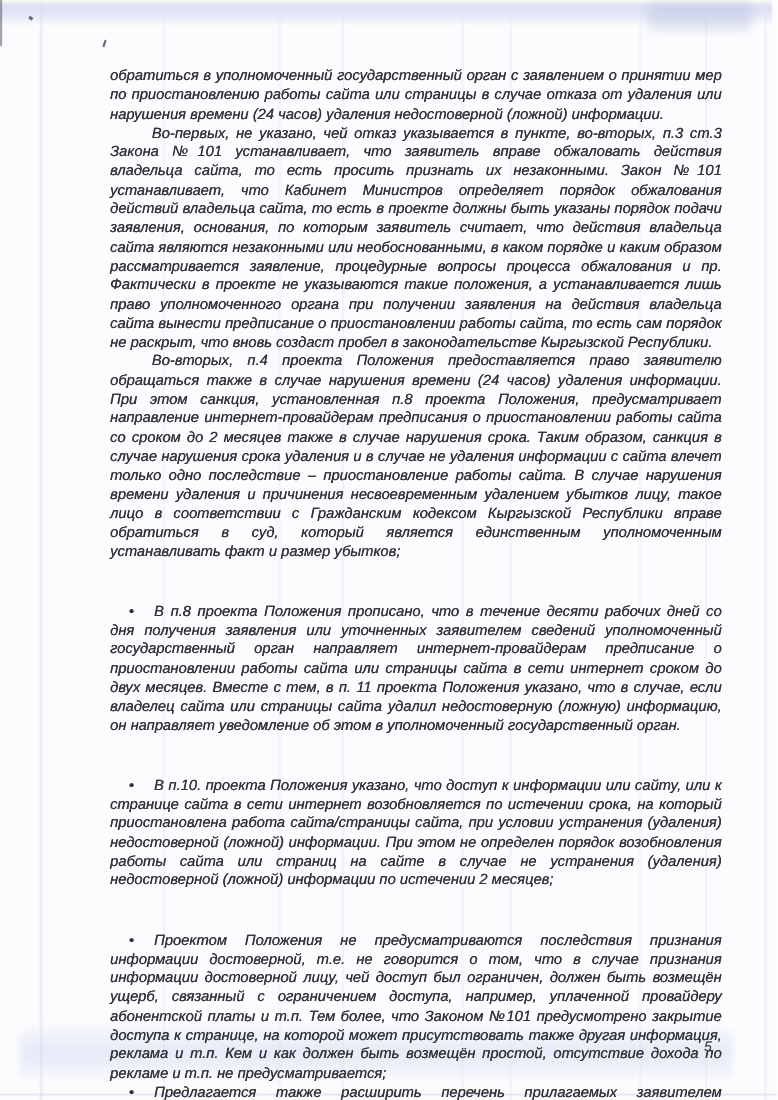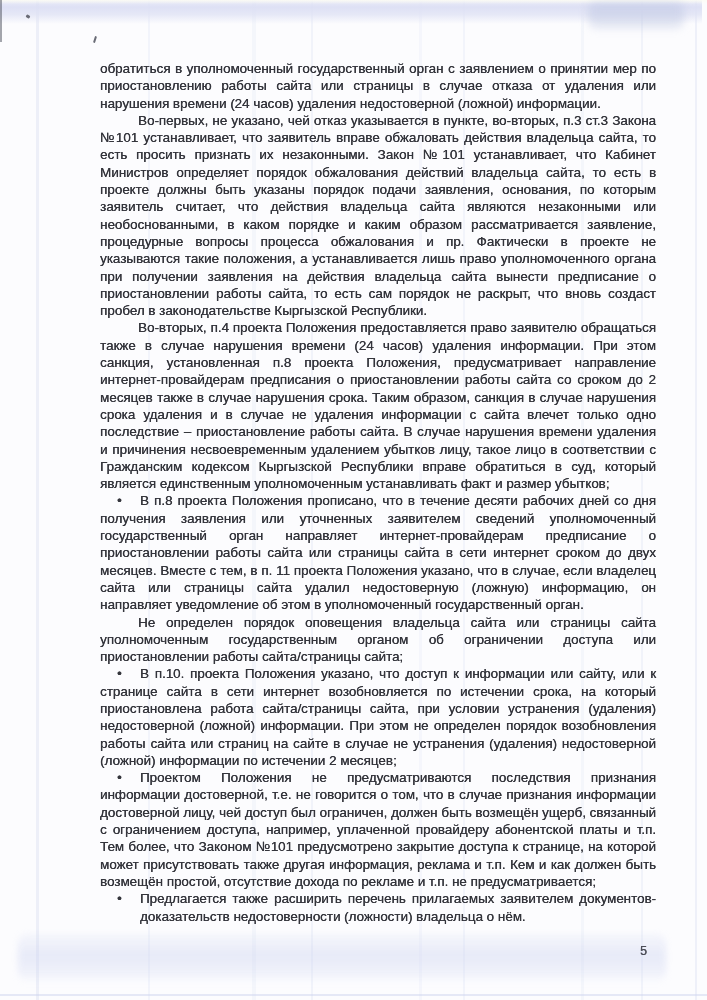--- a/index.html
+++ b/index.html
@@ -7,20 +7,21 @@
     width: 707px; height: 1000px;
     background: #ffffff;
     font-family: "Liberation Sans", sans-serif;
     overflow: hidden;
   }
   .page {
     position: relative;
     width: 707px; height: 1000px;
     background: #fcfcfe;
     overflow: hidden;
+    font-style: italic;
   }
   
   .streak {
     position: absolute; top: 0; bottom: 0;
     background: #c9d1ec;
     pointer-events: none;
   }
   .band-top {
     position: absolute; left: 0; top: 0; width: 702px; height: 24px;
     background: linear-gradient(180deg,
@@ -70,21 +71,21 @@
   .text-block {
     position: absolute;
     left: 100px; top: 60px; width: 556px;
     color: #34353c;
     font-size: 13.4px;
     line-height: 17.3px;
     text-shadow: 0.25px 0 0 currentColor;
   }
   .para { margin: 0; text-align: justify; }
   .para.indent { text-indent: 38px; }
-  .para.bullet { text-indent: 17px; }
+  .para.bullet { text-indent: 17px; margin-top: 37px; }
   .para.bullet .dot { display: inline-block; width: 23px; text-indent: 0; }
   .para.bullet-hang { position: relative; padding-left: 40px; text-indent: 0; }
   .para.bullet-hang .dot { position: absolute; left: 17px; top: 0; }
   .page-number {
     position: absolute; left: 640px; top: 944px;
     font-size: 12.5px; color: #4b4d57;
     text-shadow: 0.2px 0 0 currentColor;
   }
 </style>
 </head>
@@ -109,21 +110,20 @@
   <div class="edge-line-bottom"></div>
   <div class="corner-sliver"></div>
   <div class="speck speck-a"></div>
   <div class="speck speck-b"></div>
 
   <div class="text-block">
       <p class="para plain">обратиться в уполномоченный государственный орган с заявлением о принятии мер по приостановлению работы сайта или страницы в случае отказа от удаления или нарушения времени (24 часов) удаления недостоверной (ложной) информации.</p>
       <p class="para indent">Во-первых, не указано, чей отказ указывается в пункте, во-вторых, п.3 ст.3 Закона №101 устанавливает, что заявитель вправе обжаловать действия владельца сайта, то есть просить признать их незаконными. Закон №101 устанавливает, что Кабинет Министров определяет порядок обжалования действий владельца сайта, то есть в проекте должны быть указаны порядок подачи заявления, основания, по которым заявитель считает, что действия владельца сайта являются незаконными или необоснованными, в каком порядке и каким образом рассматривается заявление, процедурные вопросы процесса обжалования и пр. Фактически в проекте не указываются такие положения, а устанавливается лишь право уполномоченного органа при получении заявления на действия владельца сайта вынести предписание о приостановлении работы сайта, то есть сам порядок не раскрыт, что вновь создаст пробел в законодательстве Кыргызской Республики.</p>
       <p class="para indent">Во-вторых, п.4 проекта Положения предоставляется право заявителю обращаться также в случае нарушения времени (24 часов) удаления информации. При этом санкция, установленная п.8 проекта Положения, предусматривает направление интернет-провайдерам предписания о приостановлении работы сайта со сроком до 2 месяцев также в случае нарушения срока. Таким образом, санкция в случае нарушения срока удаления и в случае не удаления информации с сайта влечет только одно последствие – приостановление работы сайта. В случае нарушения времени удаления и причинения несвоевременным удалением убытков лицу, такое лицо в соответствии с Гражданским кодексом Кыргызской Республики вправе обратиться в суд, который является единственным уполномоченным устанавливать факт и размер убытков;</p>
       <p class="para bullet"><span class="dot">•</span><span>В п.8 проекта Положения прописано, что в течение десяти рабочих дней со дня получения заявления или уточненных заявителем сведений уполномоченный государственный орган направляет интернет-провайдерам предписание о приостановлении работы сайта или страницы сайта в сети интернет сроком до двух месяцев. Вместе с тем, в п. 11 проекта Положения указано, что в случае, если владелец сайта или страницы сайта удалил недостоверную (ложную) информацию, он направляет уведомление об этом в уполномоченный государственный орган.</span></p>
-      <p class="para indent">Не определен порядок оповещения владельца сайта или страницы сайта уполномоченным государственным органом об ограничении доступа или приостановлении работы сайта/страницы сайта;</p>
       <p class="para bullet"><span class="dot">•</span><span>В п.10. проекта Положения указано, что доступ к информации или сайту, или к странице сайта в сети интернет возобновляется по истечении срока, на который приостановлена работа сайта/страницы сайта, при условии устранения (удаления) недостоверной (ложной) информации. При этом не определен порядок возобновления работы сайта или страниц на сайте в случае не устранения (удаления) недостоверной (ложной) информации по истечении 2 месяцев;</span></p>
       <p class="para bullet"><span class="dot">•</span><span>Проектом Положения не предусматриваются последствия признания информации достоверной, т.е. не говорится о том, что в случае признания информации достоверной лицу, чей доступ был ограничен, должен быть возмещён ущерб, связанный с ограничением доступа, например, уплаченной провайдеру абонентской платы и т.п. Тем более, что Законом №101 предусмотрено закрытие доступа к странице, на которой может присутствовать также другая информация, реклама и т.п. Кем и как должен быть возмещён простой, отсутствие дохода по рекламе и т.п. не предусматривается;</span></p>
       <p class="para bullet-hang"><span class="dot">•</span><span>Предлагается также расширить перечень прилагаемых заявителем документов-доказательств недостоверности (ложности) владельца о нём.</span></p>
     </div>
 
   <div class="page-number">5</div>
 
 </div>
 
 </body></html>

